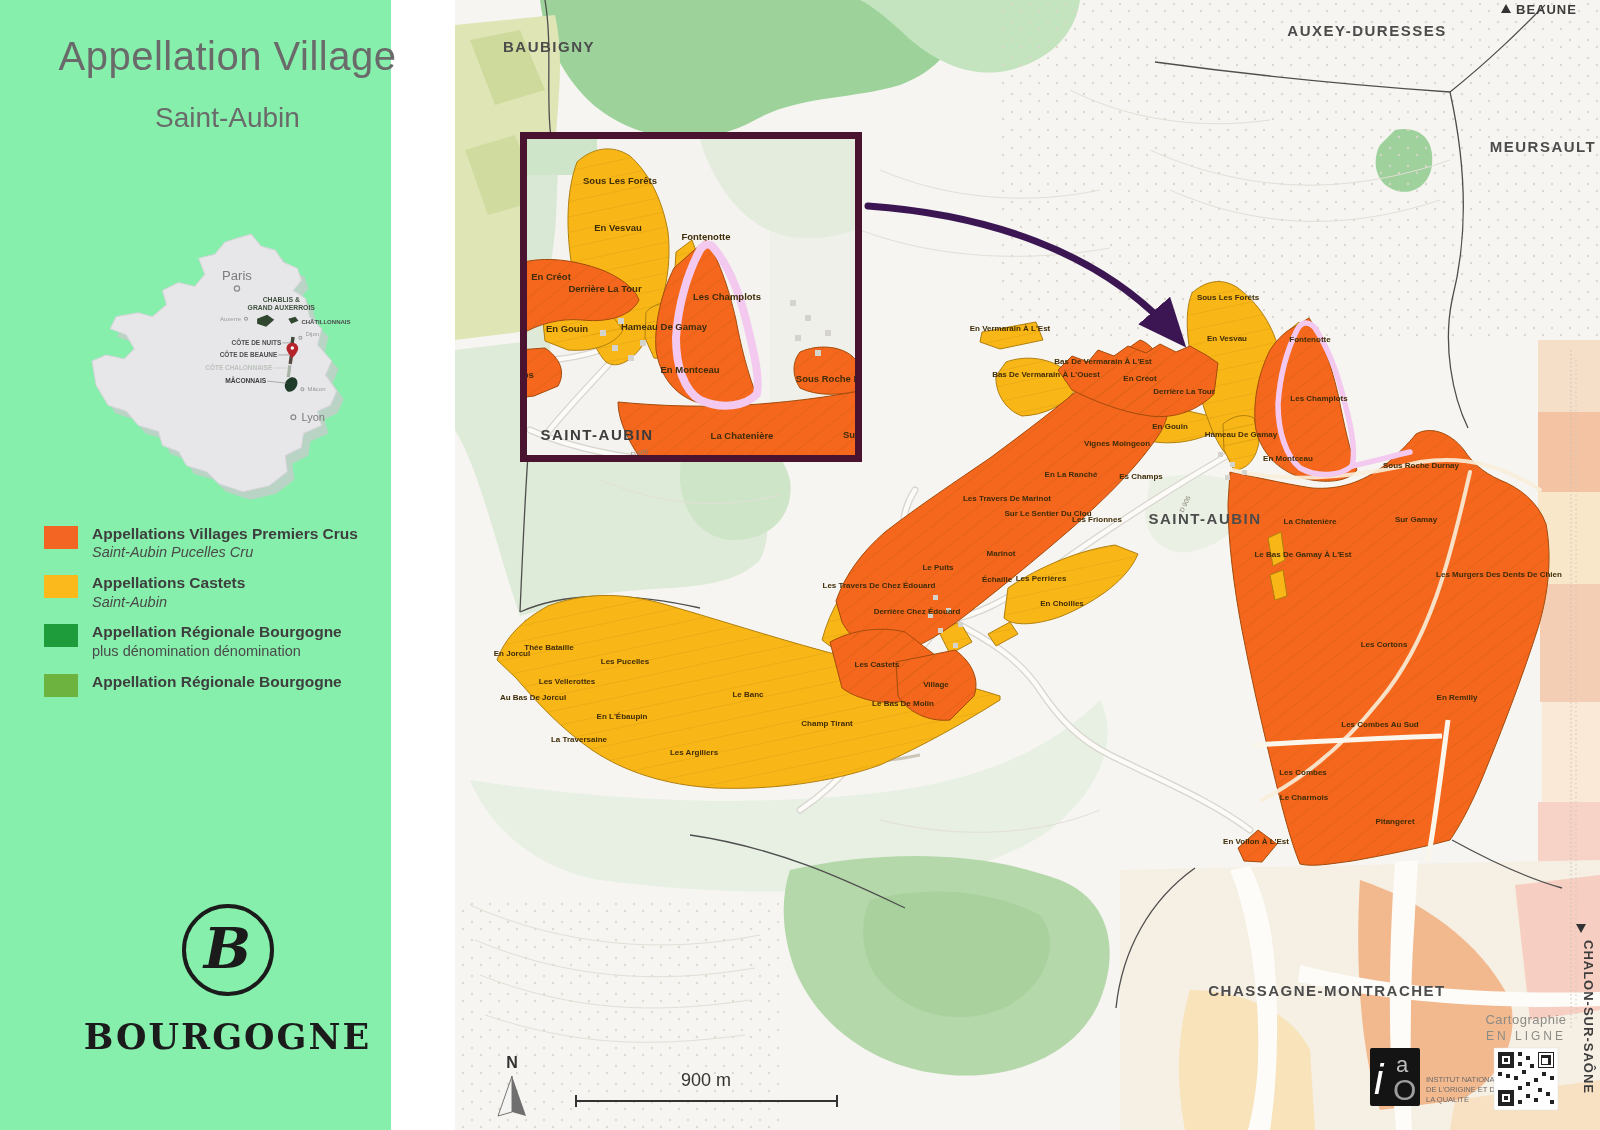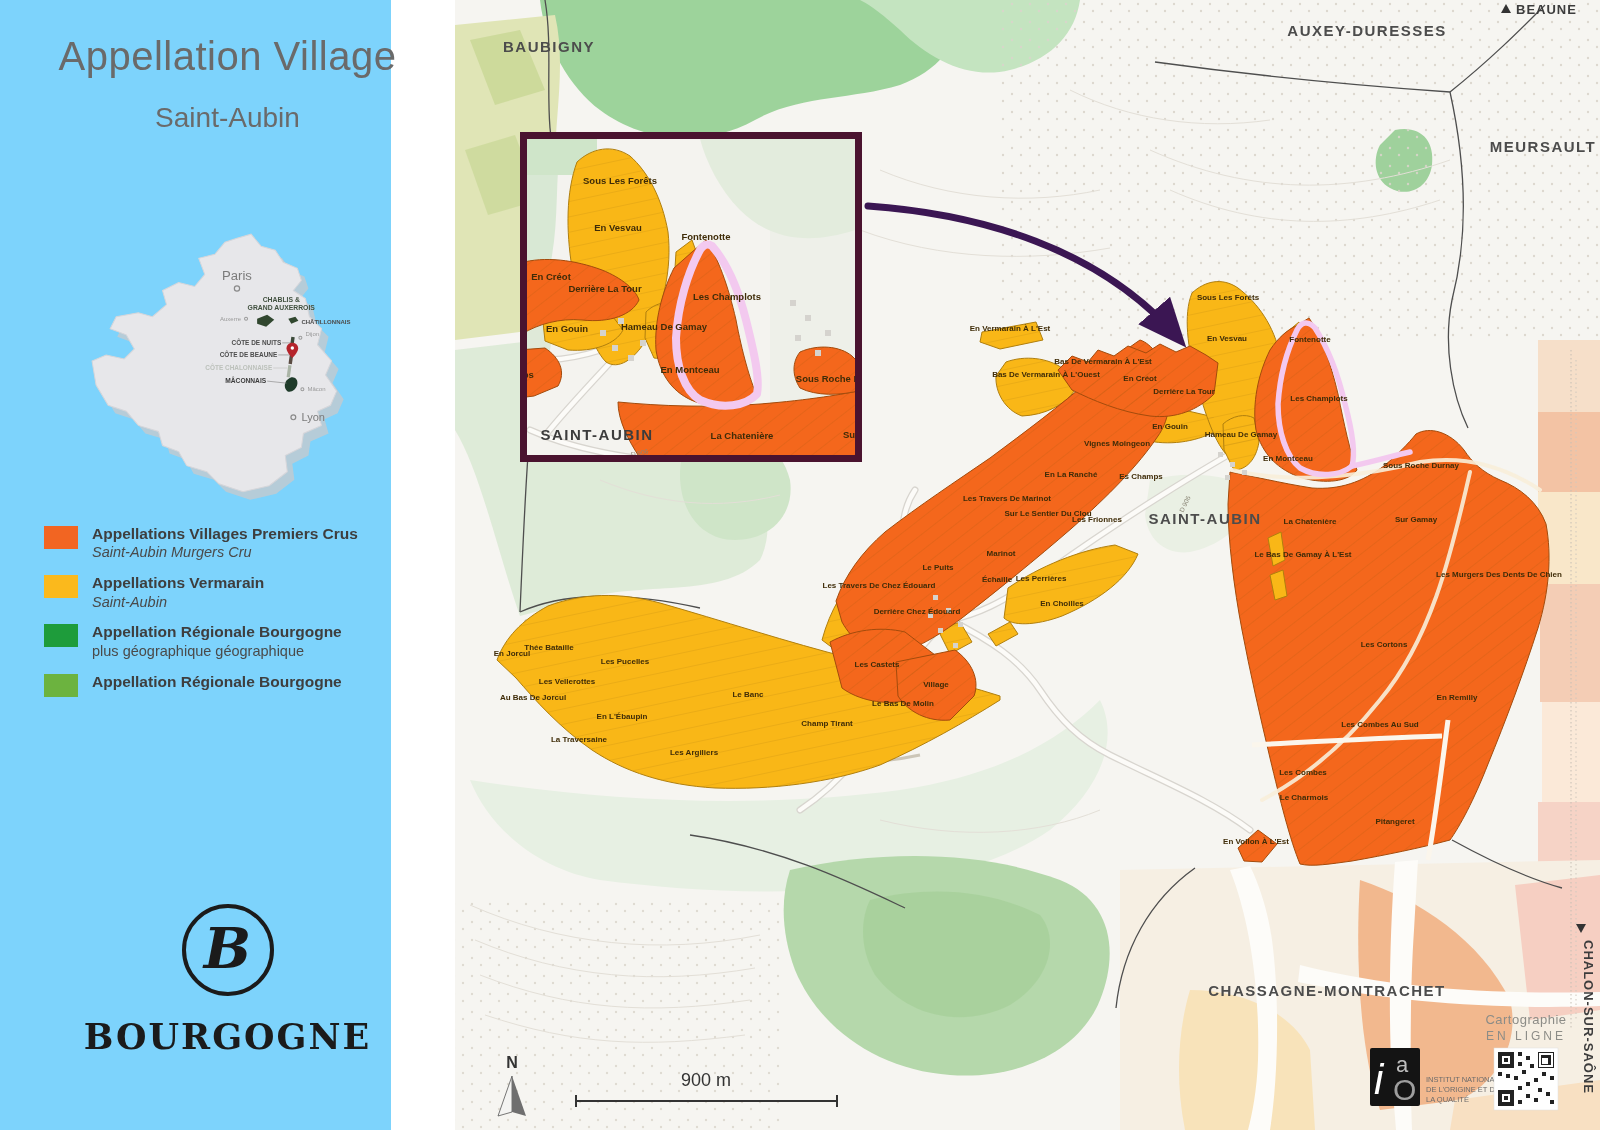--- a/index.html
+++ b/index.html
@@ -1,19 +1,19 @@
 <!DOCTYPE html>
 <html><head>
 <meta charset="utf-8">
 <style>
   html,body{margin:0;padding:0;background:#ffffff;}
   .page{position:relative;width:1600px;height:1130px;background:#ffffff;overflow:hidden;
         font-family:"Liberation Sans",sans-serif;}
   
-  .sidebar{position:absolute;left:0;top:0;width:391px;height:1130px;background:#7dd3fc;}
+  .sidebar{position:absolute;left:0;top:0;width:391px;height:1130px;background:#86efac;}
   .title{position:absolute;left:0;top:34px;width:455px;text-align:center;
          font-size:40px;font-weight:400;color:#6a6a6a;letter-spacing:.5px;}
   .subtitle{position:absolute;left:0;top:102px;width:455px;text-align:center;
          font-size:28px;font-weight:400;color:#6a6a6a;}
   .france{position:absolute;left:84px;top:228px;width:312px;height:276px;}
   .legend{position:absolute;left:32px;top:524px;width:410px;}
   .lg-row{display:flex;align-items:flex-start;margin-bottom:11px;padding-left:12px;}
   .lg-sw{width:34px;height:23px;flex:0 0 34px;margin-right:14px;margin-top:2px;}
   .lg-t{font-size:15.5px;font-weight:bold;color:#3e3e3e;line-height:1.25;}
   .lg-s{font-size:14.5px;color:#4a4a4a;line-height:1.3;}
@@ -91,35 +91,35 @@
       <circle cx="208" cy="186" r="2.4" fill="none" stroke="#8a8a8a" stroke-width="1.2"></circle>
       <path d="M207 112 c-3.6 0 -5.8 2.6 -5.8 5.4 c0 4.2 5.8 9.6 5.8 9.6 c0 0 5.8 -5.4 5.8 -9.6 c0 -2.8 -2.2 -5.4 -5.8 -5.4 z" fill="#b5242b"></path>
       <circle cx="207" cy="117.2" r="1.7" fill="#ffffff"></circle>
     </svg>
 
     <div class="legend">
       <div class="lg-row">
         <div class="lg-sw" style="background:#F26522;"></div>
         <div>
           <div class="lg-t">Appellations Villages Premiers Crus</div>
-          <div class="lg-s it">Saint-Aubin Murgers Cru</div>
+          <div class="lg-s it">Saint-Aubin Pucelles Cru</div>
         </div>
       </div>
       <div class="lg-row">
         <div class="lg-sw" style="background:#FBB91C;"></div>
         <div>
-          <div class="lg-t">Appellations Vermarain</div>
+          <div class="lg-t">Appellations Castets</div>
           <div class="lg-s it">Saint-Aubin</div>
         </div>
       </div>
       <div class="lg-row">
         <div class="lg-sw" style="background:#1E9C3B;"></div>
         <div>
           <div class="lg-t">Appellation Régionale Bourgogne</div>
-          <div class="lg-s">plus géographique géographique</div>
+          <div class="lg-s">plus dénomination dénomination</div>
         </div>
       </div>
       <div class="lg-row">
         <div class="lg-sw" style="background:#6CB33F;"></div>
         <div>
           <div class="lg-t">Appellation Régionale Bourgogne</div>
         </div>
       </div>
     </div>
 

